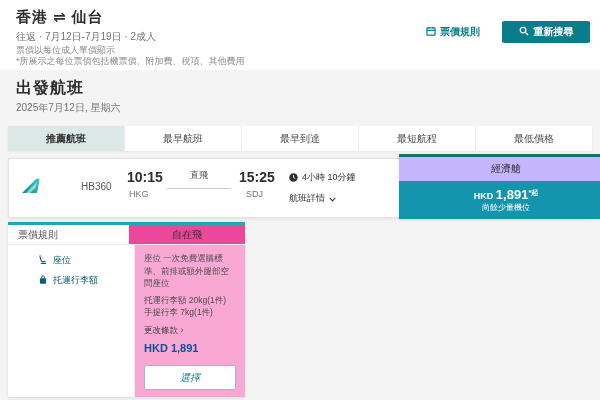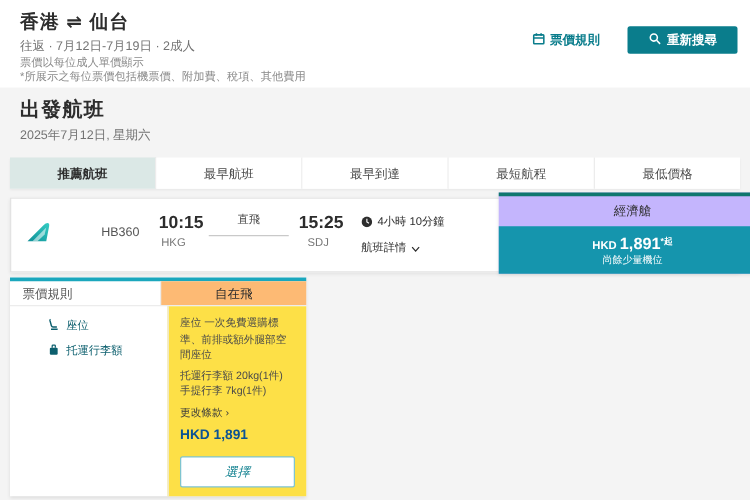--- a/index.html
+++ b/index.html
@@ -47,25 +47,25 @@
   .price-box { height:38px; background:#1595ad; color:#fff; display:flex; flex-direction:column; align-items:center; justify-content:center; }
   .price-line { font-size:9px; font-weight:bold; line-height:1.2; }
   .price-amount { font-size:13px; }
   .price-suffix { font-size:7px; vertical-align:4px; }
   .availability { font-size:8px; line-height:1.3; }
 
   
   .fare-panel { position:absolute; left:8px; top:222px; width:237px; height:175px; background:#fff; border-top:3px solid #1ba7bd; box-shadow:0 1px 3px rgba(0,0,0,.1); display:flex; flex-direction:column; }
   .fp-header { height:33px; display:flex; border-bottom:1px solid #ececec;text-align:right; }
   .fp-rules { width:120px; display:flex; align-items:center; padding-left:10px; font-size:10px; color:#555; }
-  .fp-brand { flex:1; display:flex; align-items:center; justify-content:center; font-size:10px; color:#2d2d2d; background:#fdba74; border-left:1px solid #ececec; }
+  .fp-brand { flex:1; display:flex; align-items:center; justify-content:center; font-size:10px; color:#2d2d2d; background:#ec4899; border-left:1px solid #ececec; }
   .fp-body { flex:1; display:flex;padding-left:22px; }
   .fp-left { width:120px; padding:9px 8px; }
   .feature-row { display:flex; align-items:center; gap:5px; font-size:9px; color:#0c5f6e; margin-bottom:7px; }
-  .fp-right { flex:1; background:#fde047; border-left:1px solid #ececec; padding:7px 9px; font-size:8.5px; color:#4a4a4a; line-height:1.45; }
+  .fp-right { flex:1; background:#f9a8d4; border-left:1px solid #ececec; padding:7px 9px; font-size:8.5px; color:#4a4a4a; line-height:1.45; }
   .fp-right p { margin-bottom:5px; }
   .change-terms { cursor:pointer; color:#3c3c3c; }
   .fp-price { font-size:11px; font-weight:bold; color:#0b5394; margin-top:4px; }
   .select-btn { margin:8px auto 0 auto; display:block; width:92px; height:25px; background:#fff; border:1px solid #7fc4cf; border-radius:2px; color:#0a7d8c; font-size:10px; cursor:pointer;font-style:italic; }
 </style>
 </head>
 <body>
 
 <div class="page">
 

